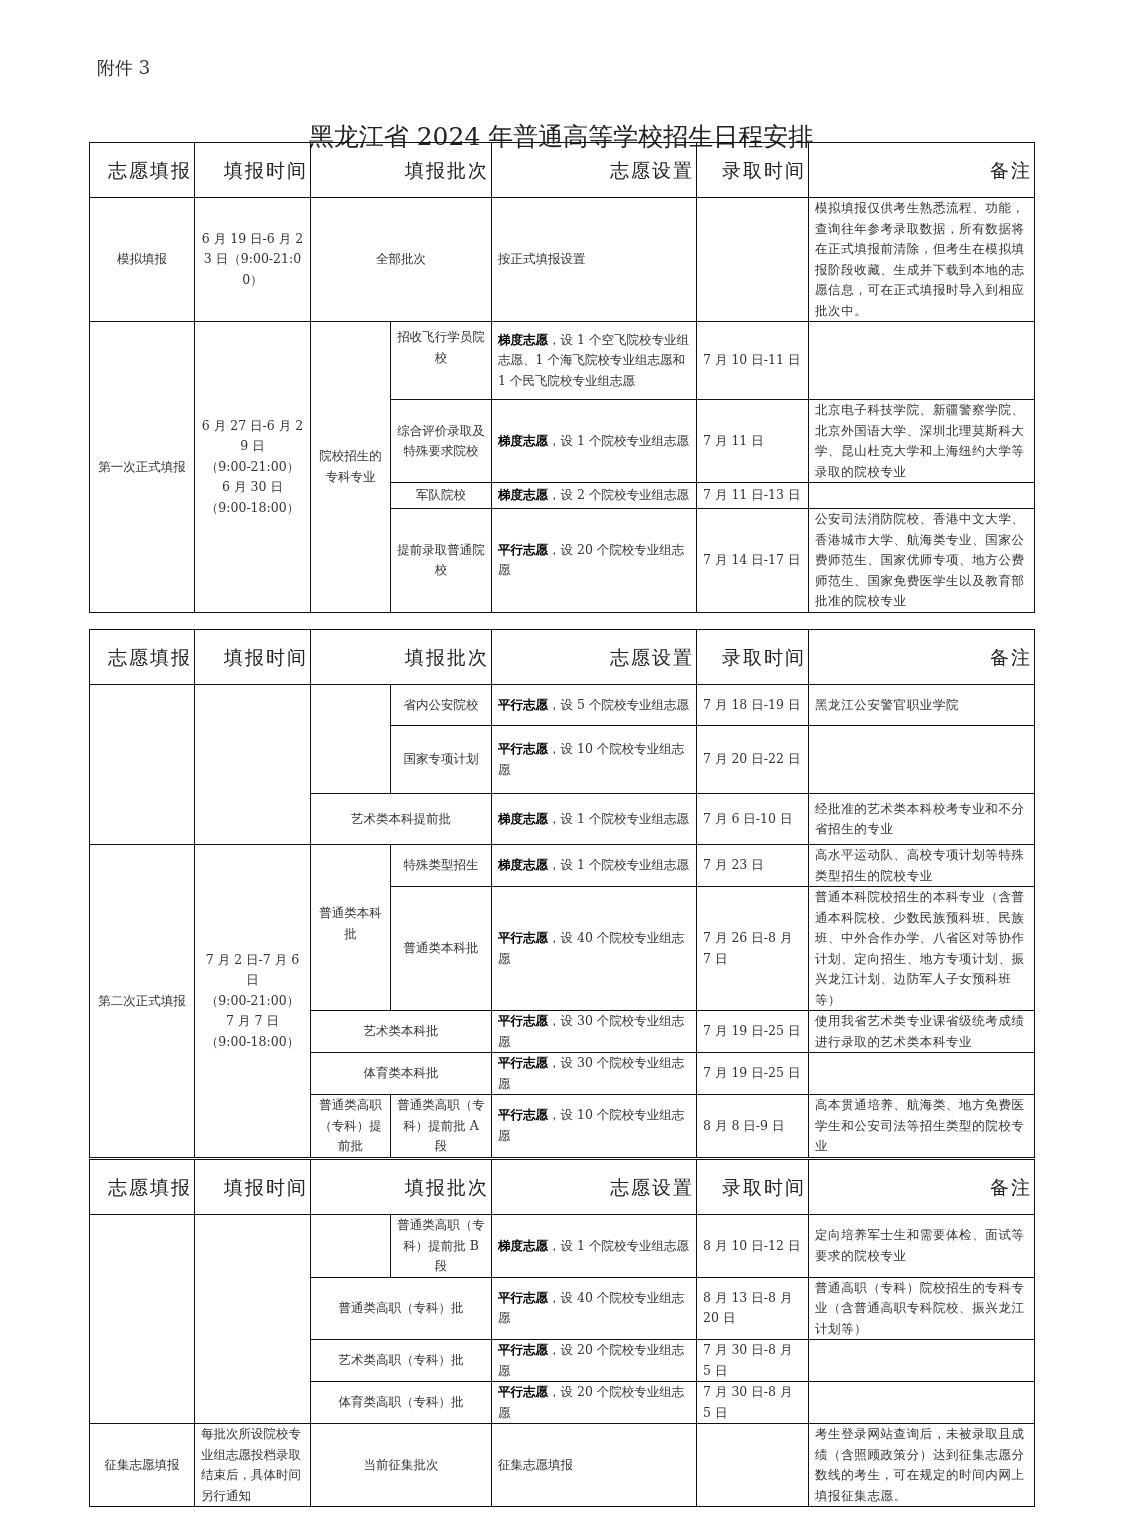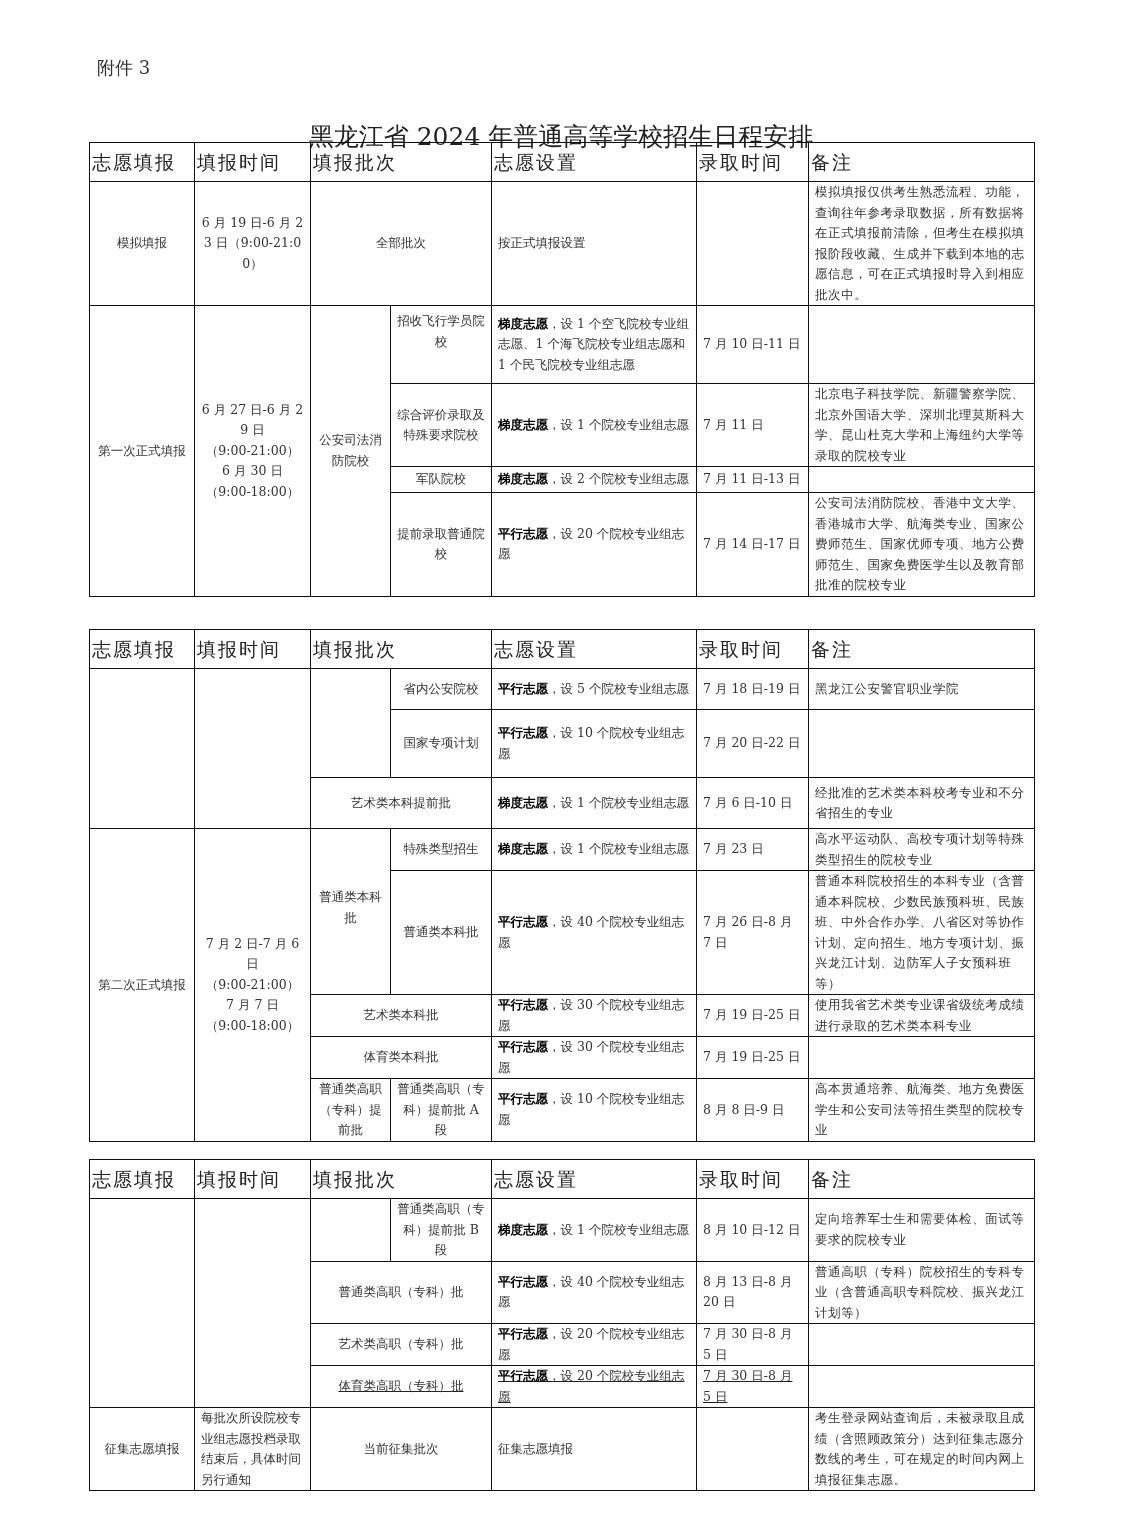--- a/index.html
+++ b/index.html
@@ -4,21 +4,21 @@
 <style>
   html, body { margin: 0; padding: 0; background: #ffffff; }
   body { width: 1122px; height: 1538px; position: relative; overflow: hidden;
          font-family: "DejaVu Serif", "Liberation Serif", serif; color: #222; }
   .attach { position: absolute; left: 97px; top: 56px; font-size: 18px; color: #333; }
   .title { position: absolute; left: 0; width: 1122px; top: 96px; text-align: center;
            font-size: 25px; color: #222; letter-spacing: 0px; margin-top: 24px; }
   table.sched { position: absolute; left: 89px; border-collapse: collapse; table-layout: fixed; }
   table.sched td, table.sched th { border: 1.3px solid #111; padding: 0 6px; font-size: 12.5px;
            line-height: 20.5px; color: #333; font-weight: normal; vertical-align: middle; word-break: break-all; }
-  table.sched th { font-size: 19px; height: 30px; line-height: 30px; text-align: left; letter-spacing: 2px; color: #222; padding: 4px 2px; }
+  table.sched th { font-size: 19px; height: 30px; line-height: 30px; text-align: right; letter-spacing: 2px; color: #222; padding: 12px 2px; }
   td.c { text-align: center; }
   td.l { text-align: left; }
   td.setting b { font-weight: bold; color: #000000; }
   td.note { letter-spacing: 0.6px; }
 </style>
 </head>
 <body>
 
 <div class="attach">附件 3</div>
 <div class="title">黑龙江省 2024 年普通高等学校招生日程安排</div>
@@ -51,21 +51,21 @@
     <td class="l note">模拟填报仅供考生熟悉流程、功能，查询往年参考录取数据，所有数据将在正式填报前清除，但考生在模拟填报阶段收藏、生成并下载到本地的志愿信息，可在正式填报时导入到相应批次中。</td>
   </tr>
   <tr style="height:78px;">
     <td class="c" rowspan="4">第一次正式填报</td>
     <td class="c" rowspan="4">
       <div>6 月 27 日-6 月 29 日</div>
       <div>（9:00-21:00）</div>
       <div>6 月 30 日</div>
       <div>（9:00-18:00）</div>
     </td>
-    <td class="c" rowspan="4">公安司法消防院校</td>
+    <td class="c" rowspan="4">院校招生的专科专业</td>
     <td class="c" style="vertical-align:top;padding-top:6px;font-family:Liberation Mono, monospace;">招收飞行学员院校</td>
     <td class="l setting"><b>梯度志愿</b><span>，设 1 个空飞院校专业组志愿、1 个海飞院校专业组志愿和 1 个民飞院校专业组志愿</span></td>
     <td class="l">7 月 10 日-11 日</td>
     <td class="l note"></td>
   </tr>
   <tr style="height:82px;">
     <td class="c">综合评价录取及特殊要求院校</td>
     <td class="l setting"><b>梯度志愿</b><span>，设 1 个院校专业组志愿</span></td>
     <td class="l">7 月 11 日</td>
     <td class="l note">北京电子科技学院、新疆警察学院、北京外国语大学、深圳北理莫斯科大学、昆山杜克大学和上海纽约大学等录取的院校专业</td>
@@ -200,21 +200,21 @@
     <td class="l setting"><b>平行志愿</b><span>，设 40 个院校专业组志愿</span></td>
     <td class="l">8 月 13 日-8 月 20 日</td>
     <td class="l note">普通高职（专科）院校招生的专科专业（含普通高职专科院校、振兴龙江计划等）</td>
   </tr>
   <tr style="height:41px;">
     <td class="c" colspan="2">艺术类高职（专科）批</td>
     <td class="l setting"><b>平行志愿</b><span>，设 20 个院校专业组志愿</span></td>
     <td class="l">7 月 30 日-8 月 5 日</td>
     <td class="l note"></td>
   </tr>
-  <tr style="height:41px;text-decoration:underline;">
+  <tr style="height:41px;">
     <td class="c" colspan="2">体育类高职（专科）批</td>
     <td class="l setting"><b>平行志愿</b><span>，设 20 个院校专业组志愿</span></td>
     <td class="l">7 月 30 日-8 月 5 日</td>
     <td class="l note"></td>
   </tr>
   <tr style="height:81px;">
     <td class="c">征集志愿填报</td>
     <td class="l">每批次所设院校专业组志愿投档录取结束后，具体时间另行通知</td>
     <td class="c" colspan="2">当前征集批次</td>
     <td class="l">征集志愿填报</td>

